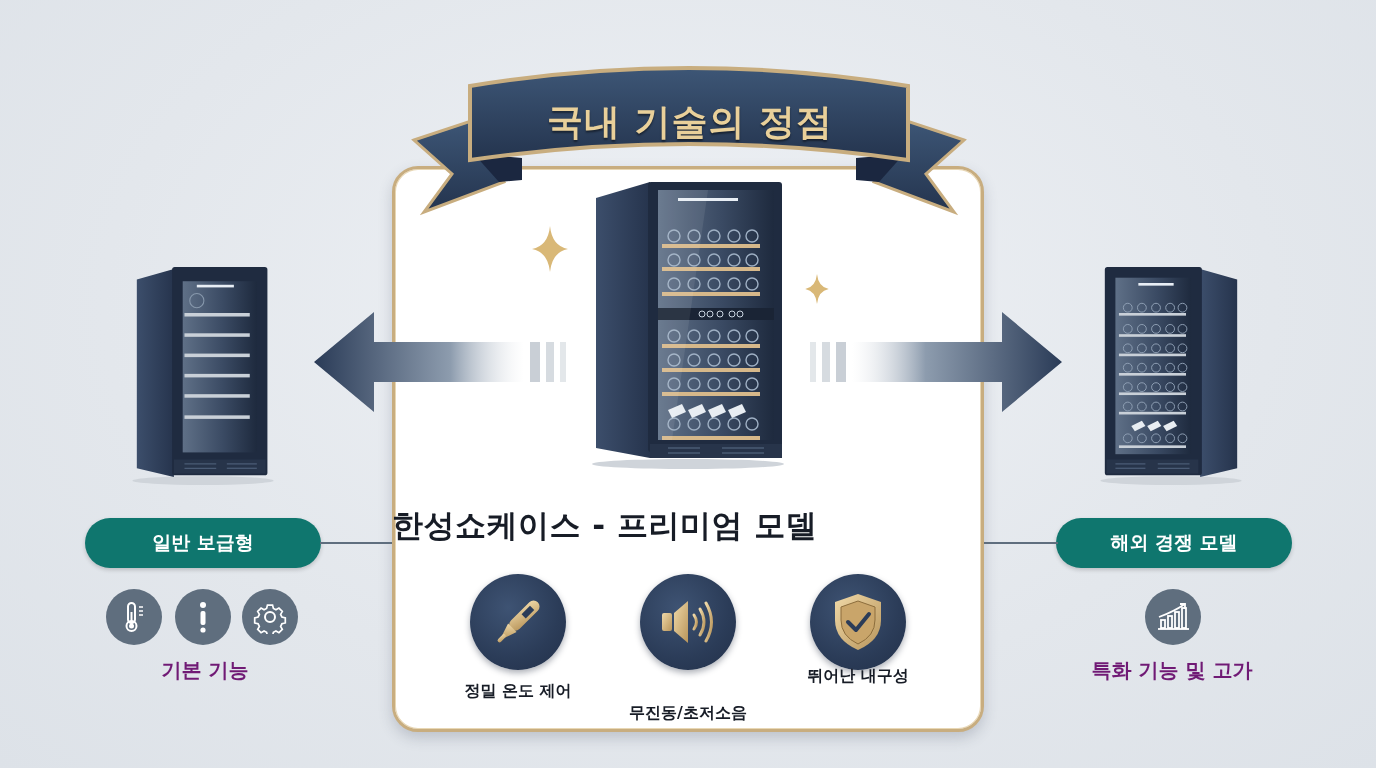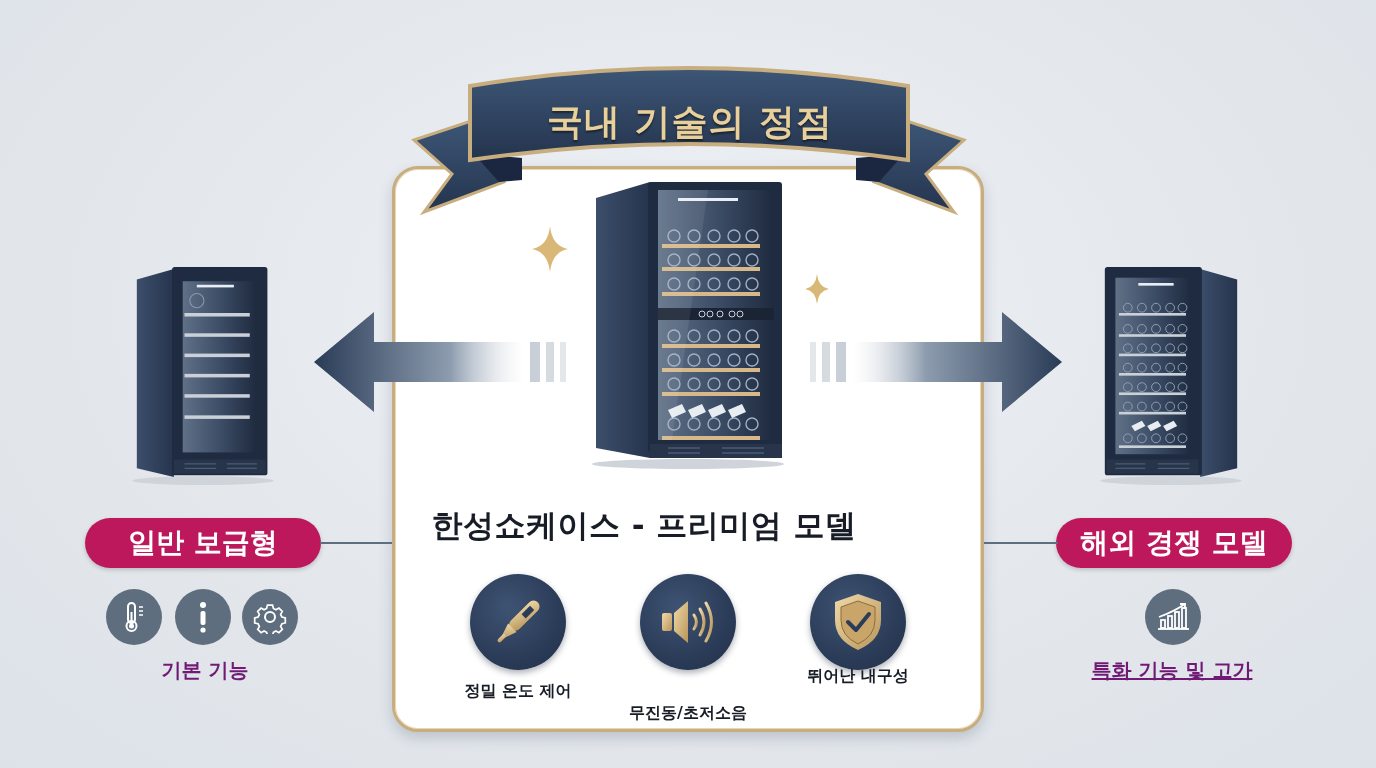--- a/index.html
+++ b/index.html
@@ -32,39 +32,39 @@
 
   
   .fridge { position: absolute; }
 
   
   .arrow { position: absolute; }
 
   
   .pill {
     position: absolute; height: 50px; border-radius: 25px;
-    background: #be185d;
-    color: #ffffff; font-size: 28px; font-weight: bold;
+    background: #0f766e;
+    color: #ffffff; font-size: 19px; font-weight: bold;
     display: flex; align-items: center; justify-content: center;
     box-shadow: 0 2px 4px rgba(0,0,0,0.18);
   }
   .connector { position: absolute; height: 2px; background: #5f6e7e; }
 
   .small-circle {
     position: absolute; width: 56px; height: 56px; border-radius: 50%;
     background: #5f6e7e;
     display: flex; align-items: center; justify-content: center;
   }
   .side-caption {
     position: absolute; font-size: 20px; font-weight: bold; color: #701a75;
     text-align: center;
   }
 
   .center-title {
-    left: 392px; top: 505px; width: 504px; text-align: center;
+    left: 392px; top: 505px; width: 504px; 
     font-size: 31px; font-weight: bold; color: #171c26; letter-spacing: 0.5px;
   }
   .feature-circle {
     position: absolute; width: 96px; height: 96px; border-radius: 50%;
     background: radial-gradient(circle at 40% 35%, #3e5373 0%, #2b3c58 60%, #223049 100%);
     box-shadow: 0 3px 6px rgba(20,30,50,0.35);
     display: flex; align-items: center; justify-content: center;
   }
   .feature-label {
     position: absolute; font-size: 16px; font-weight: bold; color: #171c26;
@@ -347,21 +347,21 @@
         <rect x="6" y="18" width="4" height="8"></rect>
         <rect x="13" y="14" width="4" height="12"></rect>
         <rect x="20" y="10" width="4" height="16"></rect>
         <rect x="27" y="6" width="4" height="20"></rect>
         <line x1="3" y1="27" x2="34" y2="27"></line>
         <path d="M4,15 Q18,10 30,2"></path>
         <polyline points="25,2 30,2 30,7"></polyline>
       </g>
     </svg>
 </div>
-<div class="side-caption" style="left:1074px;top:657px;width:196px;text-decoration:underline;">특화 기능 및 고가</div>
+<div class="side-caption" style="left:1074px;top:657px;width:196px;">특화 기능 및 고가</div>
 
 <div class="abs center-title">한성쇼케이스 - 프리미엄 모델</div>
 
 <div class="feature-circle" style="left:470px;top:574px;">
   <svg width="60" height="60" viewBox="0 0 60 60">
     <defs>
         <linearGradient id="gold" x1="0" x2="1" y1="0" y2="1">
           <stop offset="0" stop-color="#f0d9a8"></stop>
           <stop offset="1" stop-color="#b8955b"></stop>
         </linearGradient>

